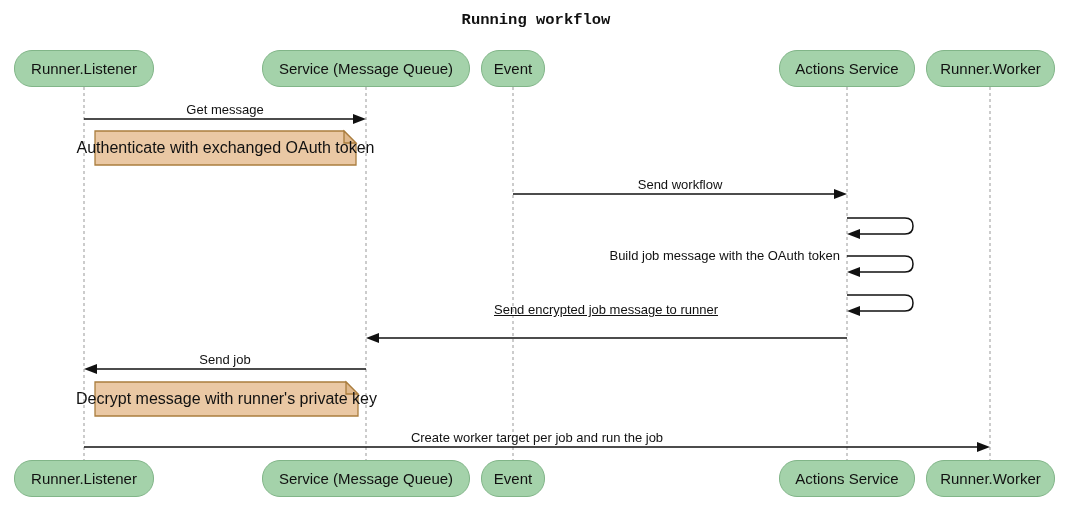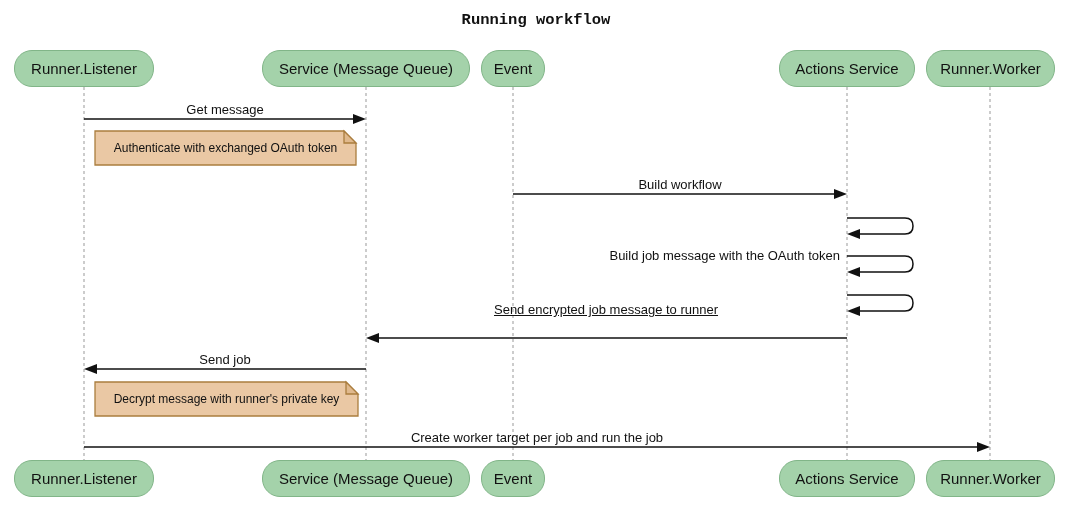--- a/index.html
+++ b/index.html
@@ -72,21 +72,21 @@
   .m0 { left: 225px; top: 102px; }
   .m1 { left: 680px; top: 177px; }
   .m2 { top: 210px; }
   .m3 { top: 248px; padding-left: 32px; }
   .m4 { top: 287px; }
   .m5 { left: 606px; top: 302px; text-decoration: underline; }
   .m6 { left: 225px; top: 352px; }
   .m7 { left: 537px; top: 430px; }
   .note-text {
     position: absolute;
-    font-size: 12px;
+    font-size: 16px;
     display: flex;
     align-items: center;
     justify-content: center;
     white-space: nowrap;
     color: var(--text);
   }
   .n0 { left: 95px; top: 131px; width: 261px; height: 34px; }
   .n1 { left: 95px; top: 382px; width: 263px; height: 34px; }
 </style>
 </head>
@@ -161,21 +161,21 @@
   <div class="actor row-top a3">Actions Service</div>
   <div class="actor row-top a4">Runner.Worker</div>
 
   <div class="actor row-bottom a0">Runner.Listener</div>
   <div class="actor row-bottom a1">Service (Message Queue)</div>
   <div class="actor row-bottom a2">Event</div>
   <div class="actor row-bottom a3">Actions Service</div>
   <div class="actor row-bottom a4">Runner.Worker</div>
 
   <div class="msg-label centered m0">Get message</div>
-  <div class="msg-label centered m1">Build workflow</div>
+  <div class="msg-label centered m1">Send workflow</div>
   <div class="msg-label self-label m3">Build job message with the OAuth token</div>
   <div class="msg-label centered m5">Send encrypted job message to runner</div>
   <div class="msg-label centered m6">Send job</div>
   <div class="msg-label centered m7">Create worker target per job and run the job</div>
 
   <div class="note-text n0">Authenticate with exchanged OAuth token</div>
   <div class="note-text n1">Decrypt message with runner's private key</div>
 
 </div>
 

